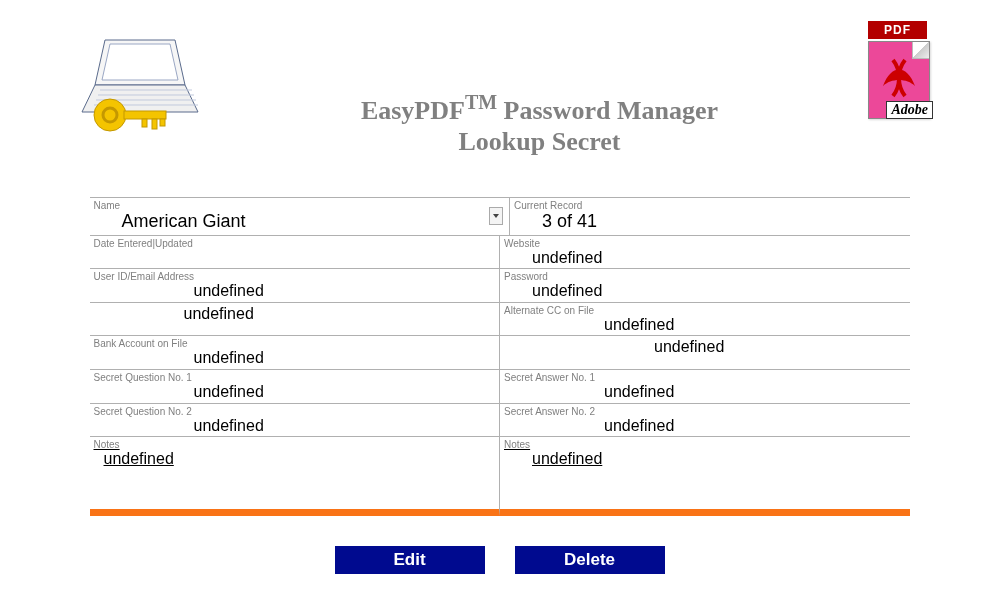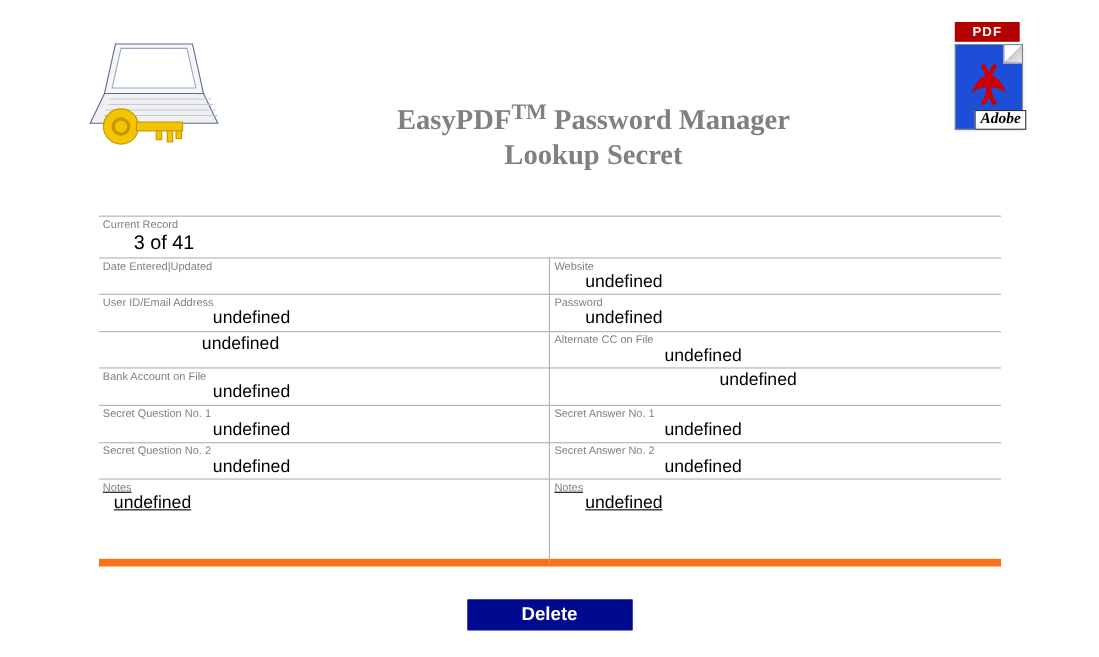--- a/index.html
+++ b/index.html
@@ -127,21 +127,21 @@
     background: #b30000;
     color: #fff;
     font-weight: bold;
     font-size: 12px;
     padding: 2px 16px;
     letter-spacing: 1px;
     display: inline-block;
   }
   .pdf-doc {
     width: 62px; height: 78px;
-    background: #1d4ed8;
+    background: #ec4899;
     border: 1px solid #888;
     margin: 2px auto 0 auto;
     position: relative;
     box-shadow: 1px 1px 2px rgba(0,0,0,0.15);
   }
   .pdf-doc::before {
     content: "";
     position: absolute;
     top: 0; right: 0;
     width: 16px; height: 16px;
@@ -209,20 +209,25 @@
         </svg>
         <span class="adobe-tag">Adobe</span>
       </div>
     </div>
   </div>
 </div>
 
 <div class="form-area">
 
   <div class="row">
+    <div class="cell left" style="padding-right:24px;">
+      <span class="field-label">Name</span>
+      <div class="field-value name-value">American Giant</div>
+      <div class="select-caret"></div>
+    </div>
     <div class="cell">
       <span class="field-label">Current Record</span>
       <div class="field-value name-value">3 of 41</div>
     </div>
   </div>
 
   <div class="row">
     <div class="cell left">
       <span class="field-label">Date Entered|Updated</span>
       <div class="field-value"></div>
@@ -291,16 +296,17 @@
       <span class="field-label">Notes</span>
       <div class="field-value" style="padding-left:10px;">undefined</div>
     </div>
     <div class="cell">
       <span class="field-label">Notes</span>
       <div class="field-value">undefined</div>
     </div>
   </div>
 
   <div class="button-row">
+    <button class="btn">Edit</button>
     <button class="btn">Delete</button>
   </div>
 
 </div>
 
 </body></html>

